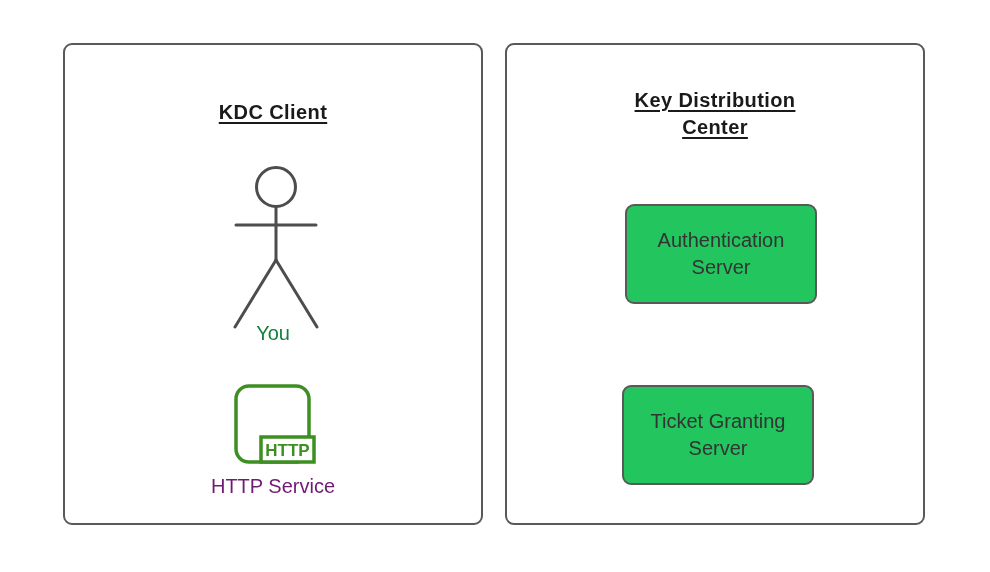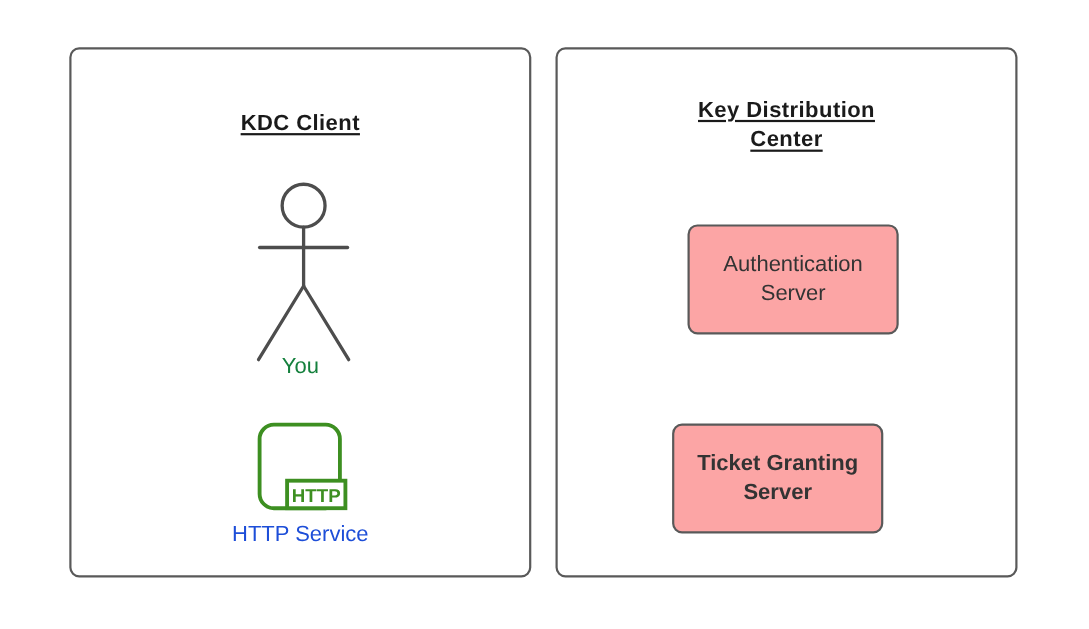--- a/index.html
+++ b/index.html
@@ -71,44 +71,44 @@
     left: 168px;
     display: block;
   }
   .service-label {
     position: absolute;
     top: 430px;
     left: 0;
     right: 0;
     text-align: center;
     font-size: 20px;
-    color: #1d4ed8;
+    color: #701a75;
   }
 
   .server-box {
     position: absolute;
     width: 192px;
     height: 100px;
     border: 2px solid #595959;
     border-radius: 9px;
-    background: #fca5a5;
+    background: #22c55e;
     box-sizing: border-box;
     display: flex;
     align-items: center;
     justify-content: center;
     text-align: center;
   }
   .server-box .server-label {
     font-size: 20px;
     line-height: 1.35;
     color: #333333;
     max-width: 168px;
   }
   .box-auth   { top: 159px; left: 118px; }
-  .box-ticket { top: 340px; left: 104px; font-weight: bold; }
+  .box-ticket { top: 340px; left: 115px; }
 </style>
 </head>
 <body>
 
 <div class="canvas">
 
   <div class="panel panel-left">
     <div class="panel-title">
       <span class="u">KDC Client</span>
     </div>

